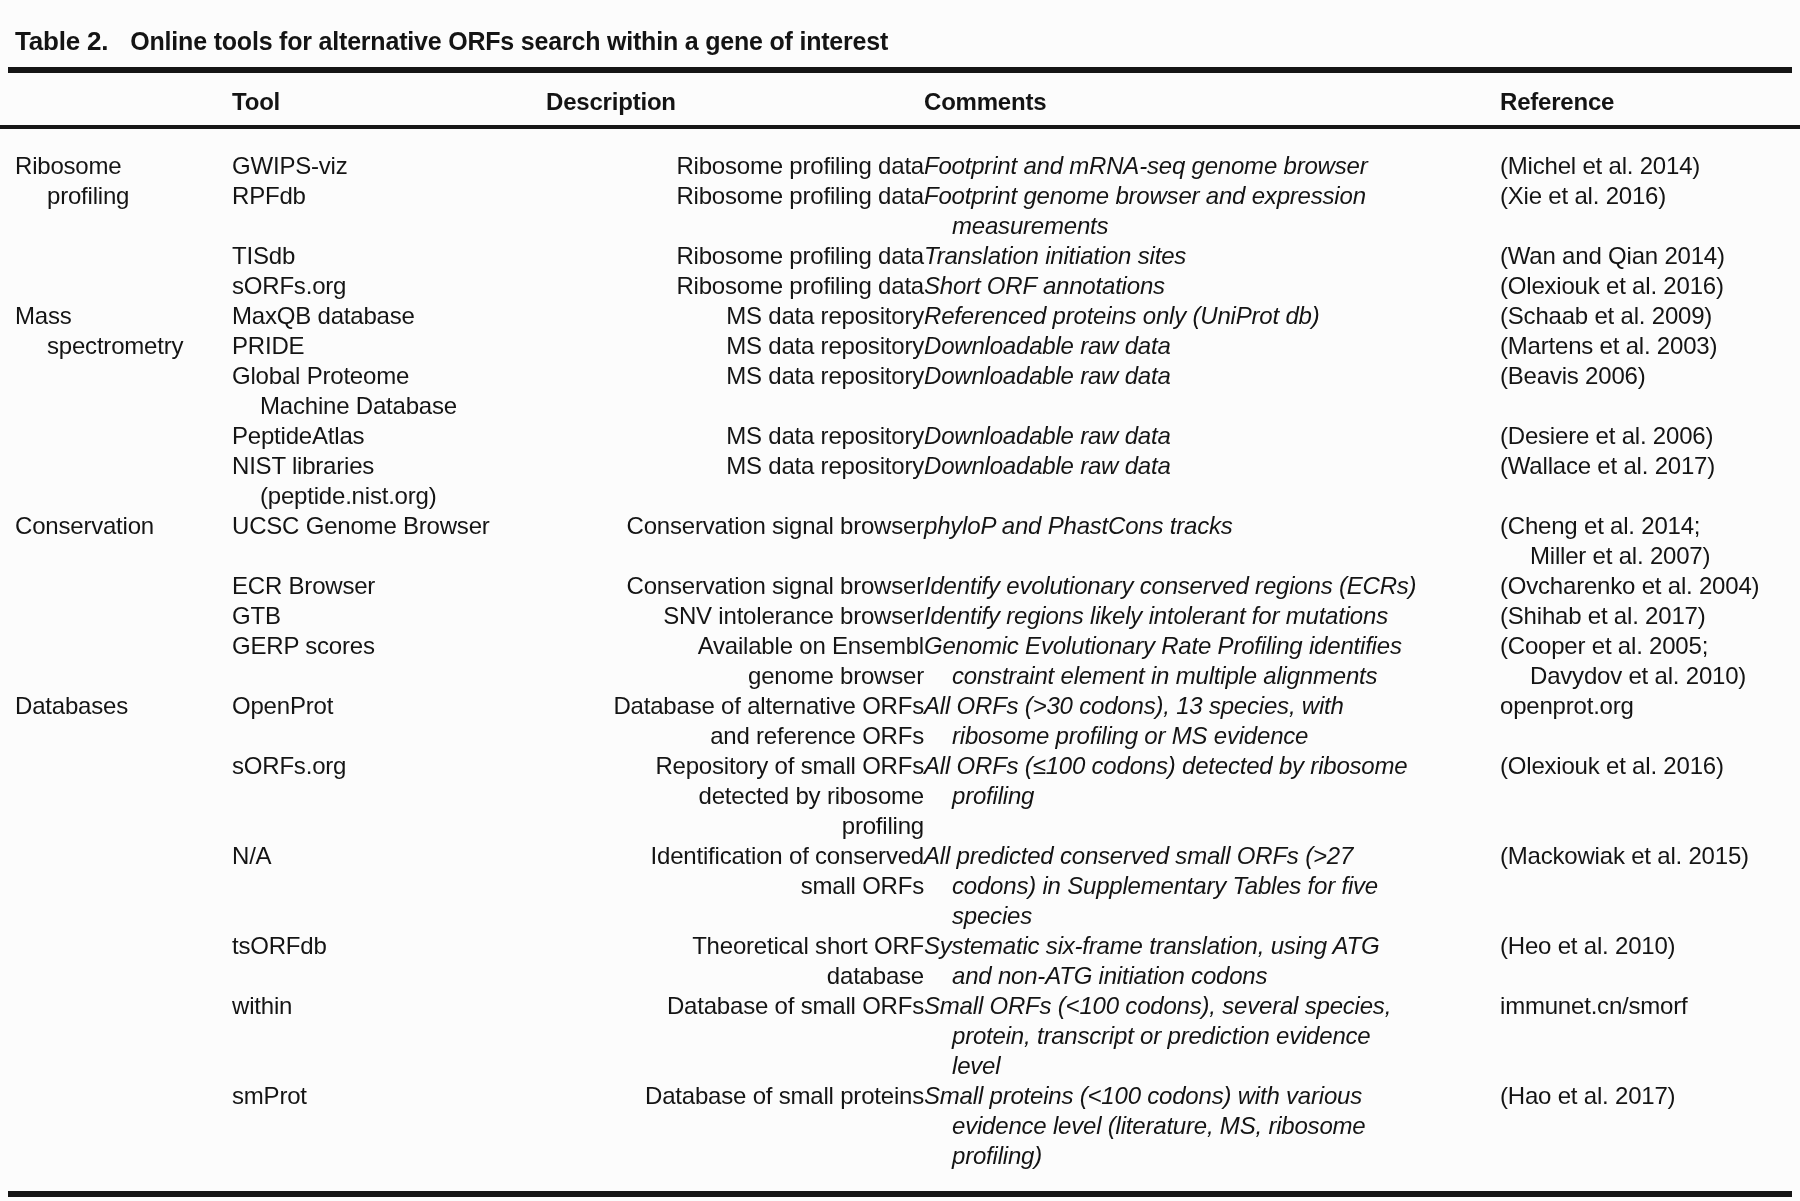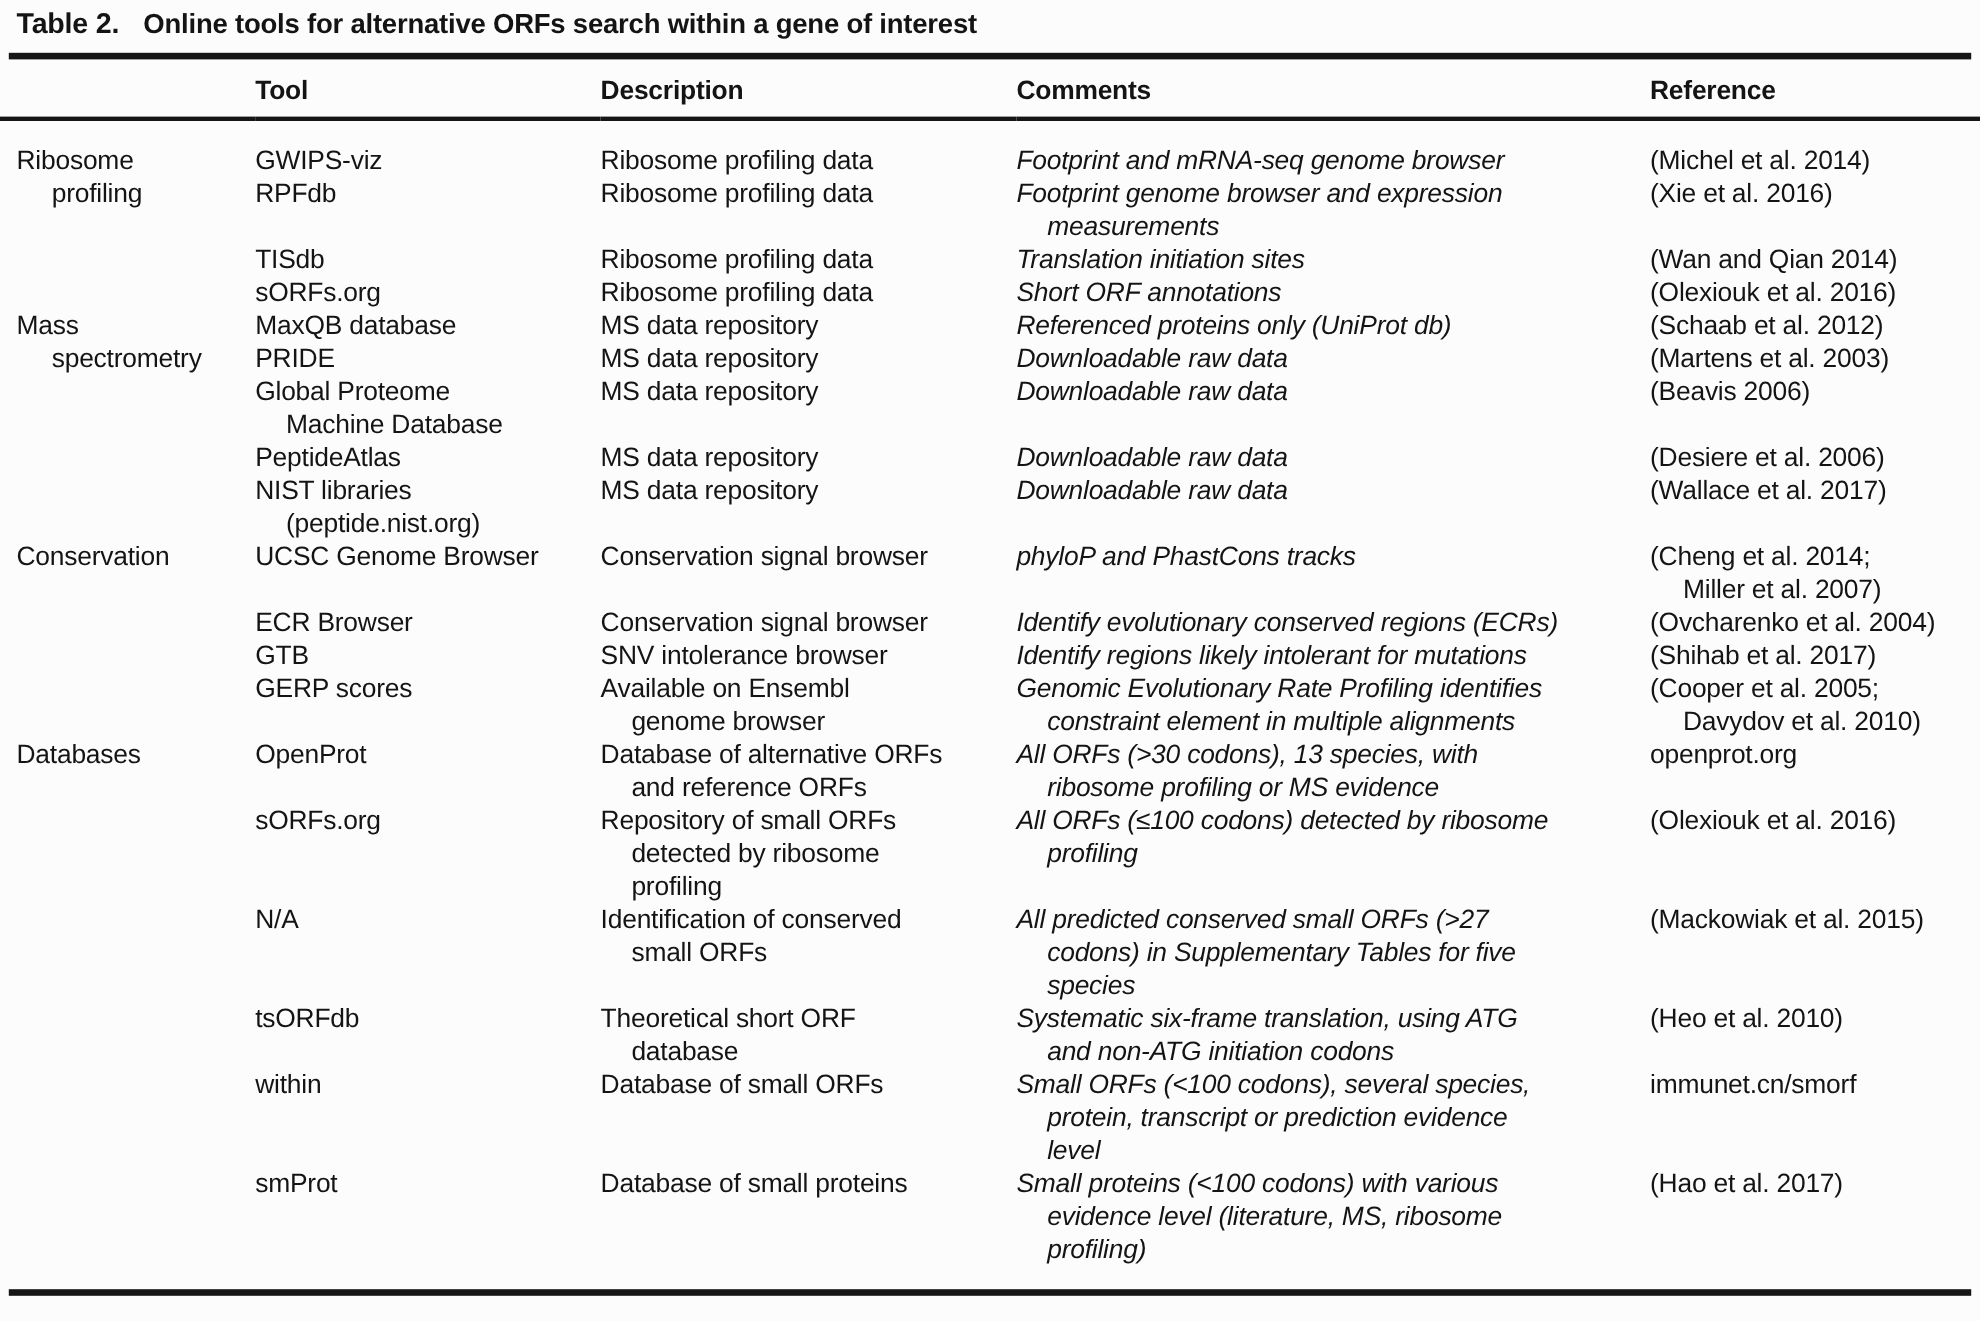--- a/index.html
+++ b/index.html
@@ -5,21 +5,21 @@
   html, body { margin: 0; padding: 0; }
   body {
     width: 1800px; height: 1201px;
     background: #fcfcfc;
     color: #141414;
     font-family: "Liberation Sans", "DejaVu Sans", sans-serif;
     font-size: 24px; line-height: 30px;
     letter-spacing: -0.2px;
     overflow: hidden;
   }
-  .page { padding-top: 4px; }
+  .page { padding-top: 24px; }
   .title-row { margin-left: 15px; line-height: 34px; white-space: nowrap; }
   .title-label { font-weight: 700; font-size: 26px; margin-right: 22px; }
   .title-caption { font-weight: 700; font-size: 25px; }
   .rule { background: #161616; margin-left: 8px; margin-right: 8px; }
   .rule-top { height: 6px; margin-top: 8px; }
   .rule-bottom { height: 6px; margin-top: 20px; }
   table.orf-table {
     width: 1800px; border-collapse: collapse; table-layout: fixed;
     font-size: 24px; line-height: 30px;
   }
@@ -28,21 +28,21 @@
     padding: 14px 0 8px 0; line-height: 30px;
     border-bottom: 4px solid #161616;
   }
   tbody td {
     padding: 0; vertical-align: top;
     white-space: pre-line;
   }
   tbody tr:first-child > td { padding-top: 22px; }
   td.cat  { padding-left: 47px; text-indent: -32px; }
   td.c-tool        { padding-left: 28px; text-indent: -28px; }
-  td.c-description { padding-left: 28px; text-indent: -28px; }
+  td.c-description { padding-left: 28px; text-indent: -28px; text-align: right; }
   td.c-comments    { padding-left: 28px; text-indent: -28px; font-style: italic; }
   td.c-reference   { padding-left: 30px; text-indent: -30px; }
   tbody tr:first-child > td.cat { padding-top: 22px; }
 </style>
 </head>
 <body>
 
 <div class="page">
   <div class="title-row">
     <span class="title-label">Table 2.</span><span class="title-caption">Online tools for alternative ORFs search within a gene of interest</span>
@@ -93,21 +93,21 @@
           <td class="c-description">Ribosome profiling data</td>
           <td class="c-comments">Short ORF annotations</td>
           <td class="c-reference">(Olexiouk et al. 2016)</td>
         </tr>
         <tr>
           <td class="cat" rowspan="5">Mass
 spectrometry</td>
           <td class="c-tool">MaxQB database</td>
           <td class="c-description">MS data repository</td>
           <td class="c-comments">Referenced proteins only (UniProt db)</td>
-          <td class="c-reference">(Schaab et al. 2012)</td>
+          <td class="c-reference">(Schaab et al. 2009)</td>
         </tr>
         <tr>
           <td class="c-tool">PRIDE</td>
           <td class="c-description">MS data repository</td>
           <td class="c-comments">Downloadable raw data</td>
           <td class="c-reference">(Martens et al. 2003)</td>
         </tr>
         <tr>
           <td class="c-tool">Global Proteome
 Machine Database</td>

